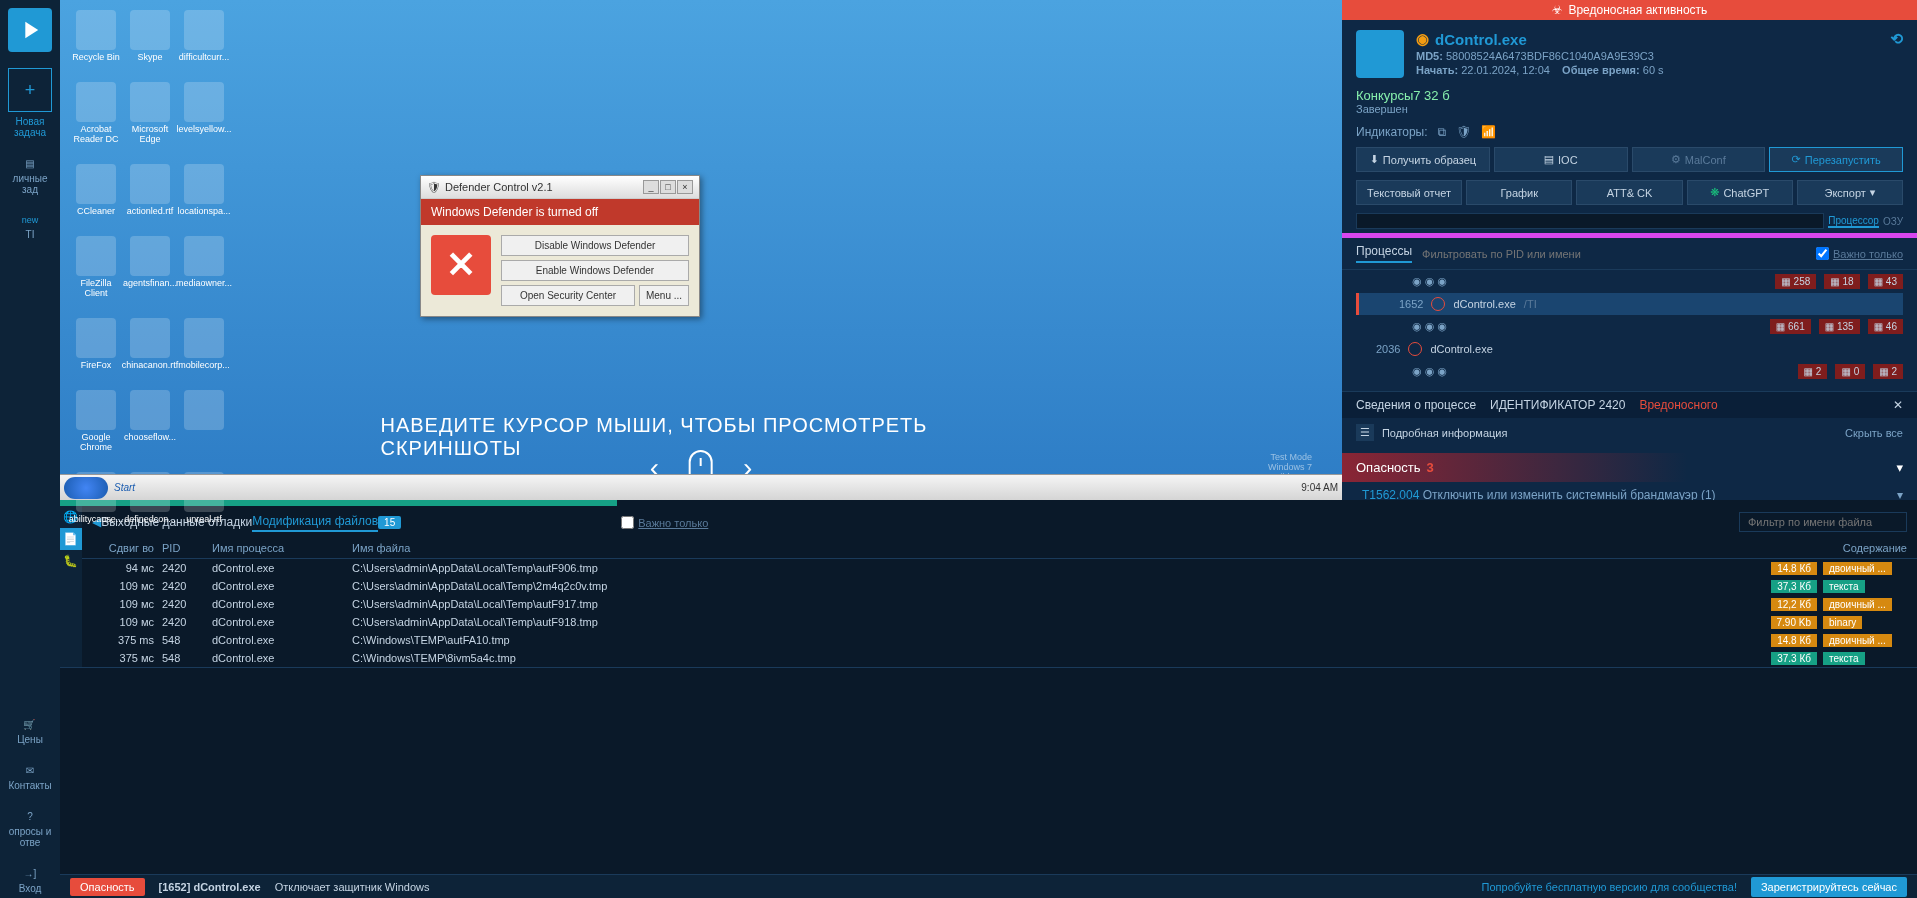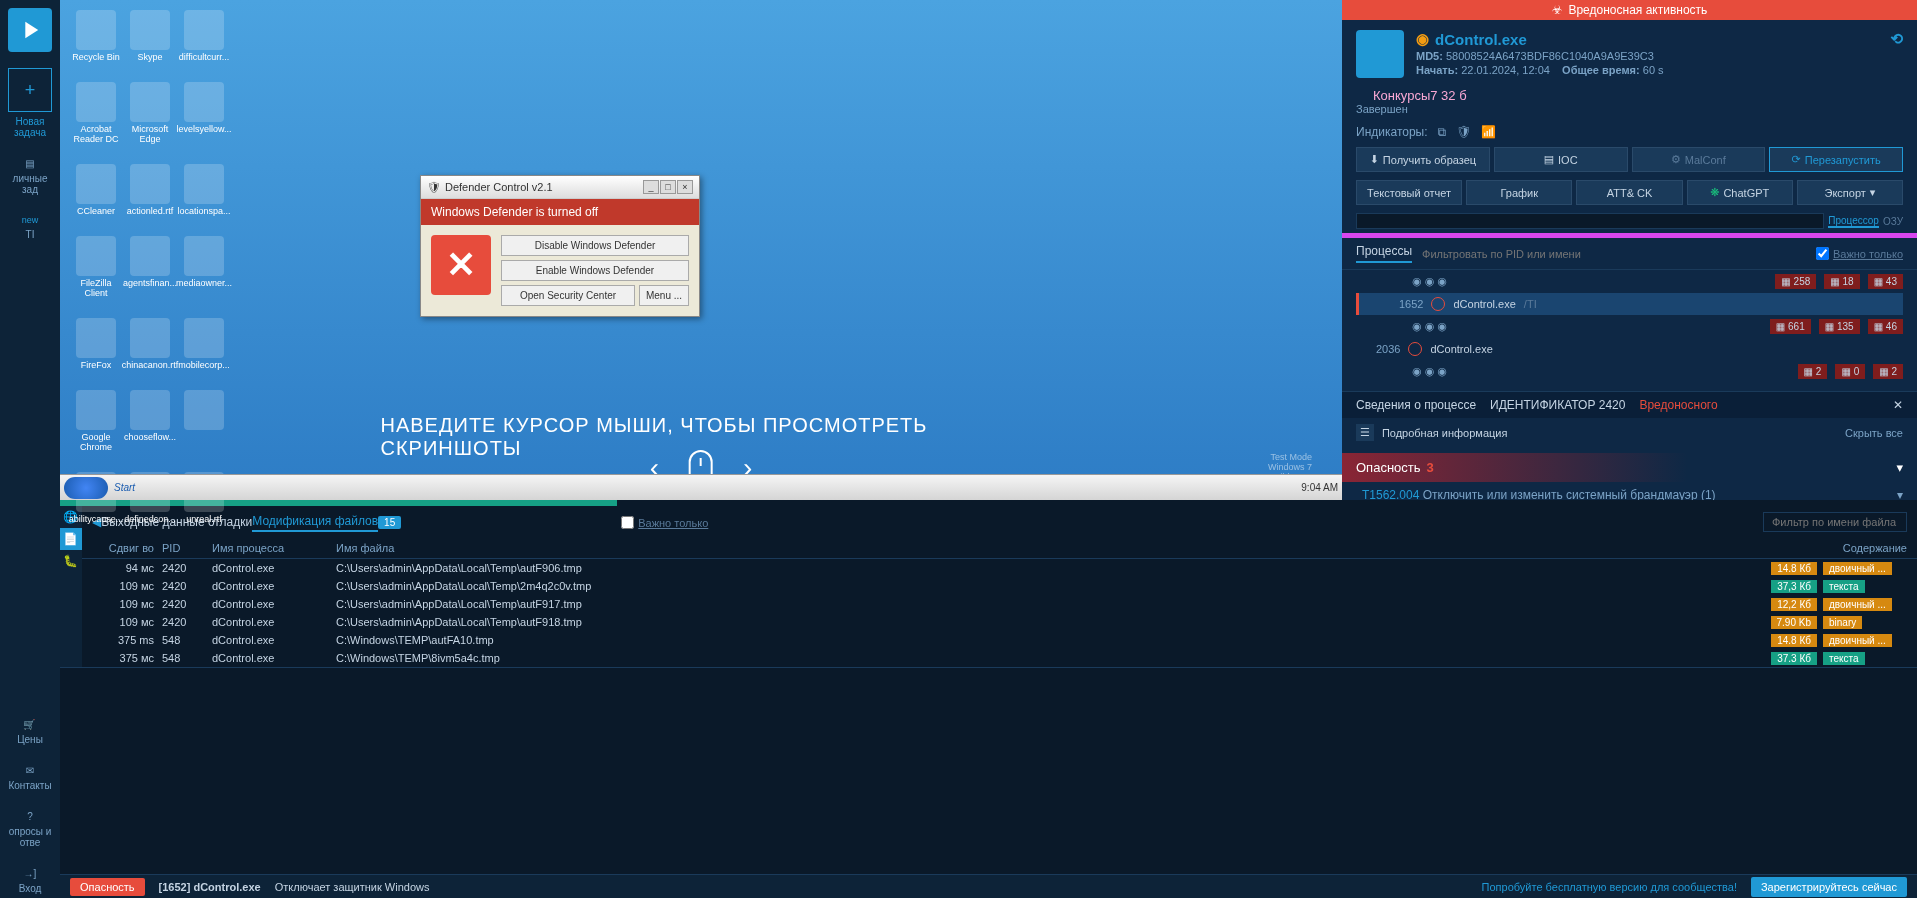--- a/index.html
+++ b/index.html
@@ -31,21 +31,21 @@
 .testmode { position: absolute; bottom: 18px; right: 30px; color: rgba(255,255,255,0.5); font-size: 9px; text-align: right; }
 .taskbar { position: absolute; bottom: 0; left: 0; right: 0; height: 26px; background: linear-gradient(to bottom, #f5f5f5, #d5d5d5); display: flex; align-items: center; padding: 0 4px; gap: 6px; border-top: 1px solid #999; }
 .start-btn { width: 44px; height: 22px; background: radial-gradient(circle, #4285f4, #1a5cb0); border-radius: 11px; }
 .right-panel { width: 575px; background: #0e2845; display: flex; flex-direction: column; }
 .malicious-banner { background: #e74c3c; color: white; text-align: center; padding: 3px; font-size: 12px; display: flex; align-items: center; justify-content: center; gap: 6px; }
 .sample-header { padding: 10px 14px; display: flex; gap: 12px; }
 .win-flag { width: 48px; height: 48px; background: #2099d5; border-radius: 4px; }
 .sample-info { flex: 1; }
 .sample-name { color: #2099d5; font-size: 15px; font-weight: bold; display: flex; align-items: center; gap: 6px; }
 .sample-meta { font-size: 11px; color: #7ba3c6; margin-top: 2px; }
-.sample-sys { color: #f9a8d4; font-size: 13px; padding: 0 31px; }
+.sample-sys { color: #86efac; font-size: 13px; padding: 0 14px; }
 .sample-status { color: #7ba3c6; font-size: 11px; padding: 0 14px 6px; }
 .indicator-row { padding: 4px 14px; display: flex; align-items: center; gap: 10px; color: #7ba3c6; font-size: 12px; }
 .action-row { display: flex; gap: 4px; padding: 4px 14px; }
 .action-btn { flex: 1; background: #1a3a5a; border: 1px solid #2a4a6a; color: #c5d4e3; padding: 5px 8px; font-size: 11px; cursor: pointer; display: flex; align-items: center; justify-content: center; gap: 4px; }
 .action-btn.primary { border-color: #2099d5; color: #2099d5; }
 .cpu-bar { padding: 4px 14px; display: flex; align-items: center; gap: 4px; font-size: 10px; color: #2099d5; }
 .cpu-ticks { flex: 1; height: 16px; background: #0a1929; border: 1px solid #1a3a5a; }
 .process-header { display: flex; align-items: center; padding: 6px 14px; gap: 10px; border-top: 5px solid #d946ef; border-bottom: 1px solid #1a3a5a; }
 .process-tab { color: #c5d4e3; font-size: 12px; border-bottom: 2px solid #2099d5; padding-bottom: 3px; }
 .process-filter { flex: 1; background: transparent; border: none; color: #5a7a9a; font-size: 11px; }
@@ -71,27 +71,27 @@
 .threat-link { color: #2099d5; text-decoration: underline; }
 .bottom-panel { flex: 1; display: flex; flex-direction: column; background: #0a1929; }
 .bottom-toolbar { display: flex; border-bottom: 1px solid #1a3a5a; }
 .tool-icons { display: flex; flex-direction: column; background: #0d2338; }
 .tool-icon { width: 22px; height: 22px; display: flex; align-items: center; justify-content: center; color: #7ba3c6; cursor: pointer; }
 .tool-icon.active { background: #2099d5; color: white; }
 .tab-bar { display: flex; align-items: center; gap: 0; padding: 6px 10px; flex: 1; }
 .tab-item { color: #c5d4e3; font-size: 12px; padding: 2px 0; cursor: pointer; }
 .tab-item.active { color: #2099d5; border-bottom: 2px solid #2099d5; }
 .tab-badge { background: #2099d5; color: white; padding: 1px 6px; border-radius: 2px; font-size: 10px; }
-.filter-input { margin-left: auto; background: #0a1929; border: 1px solid #1a3a5a; color: #7ba3c6; padding: 3px 8px; font-size: 11px; width: 144px; }
+.filter-input { margin-left: auto; background: #0a1929; border: 1px solid #1a3a5a; color: #7ba3c6; padding: 3px 8px; font-size: 11px; width: 168px; }
 .data-table { flex: 1; }
 .table-header { display: flex; padding: 4px 10px; color: #7ba3c6; font-size: 11px; border-bottom: 1px solid #1a3a5a; }
 .table-row { display: flex; padding: 3px 10px; color: #c5d4e3; font-size: 11px; }
 .col-time { width: 70px; text-align: right; padding-right: 8px; }
 .col-pid { width: 50px; }
-.col-proc { width: 124px; }
+.col-proc { width: 140px; }
 .col-file { flex: 1; }
 .col-size { width: 60px; text-align: right; }
 .col-content { width: 90px; padding-left: 6px; }
 .size-badge { padding: 1px 6px; color: white; font-size: 10px; }
 .size-orange { background: #d68910; }
 .size-teal { background: #16a085; }
 .content-label { padding: 1px 6px; color: white; font-size: 10px; }
 .status-bar { height: 24px; background: #0d2338; display: flex; align-items: center; padding: 0 10px; gap: 14px; font-size: 11px; border-top:1px solid #1a3a5a; }
 .danger-badge { background: #e74c3c; color: white; padding: 3px 10px; border-radius: 2px; }
 .footer-right { margin-left: auto; display: flex; gap: 14px; align-items: center; }

